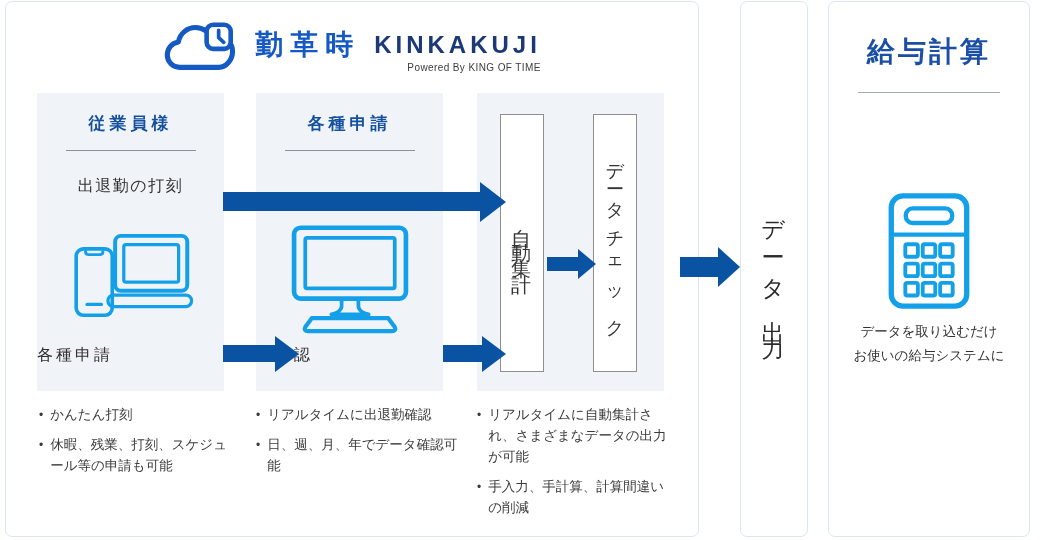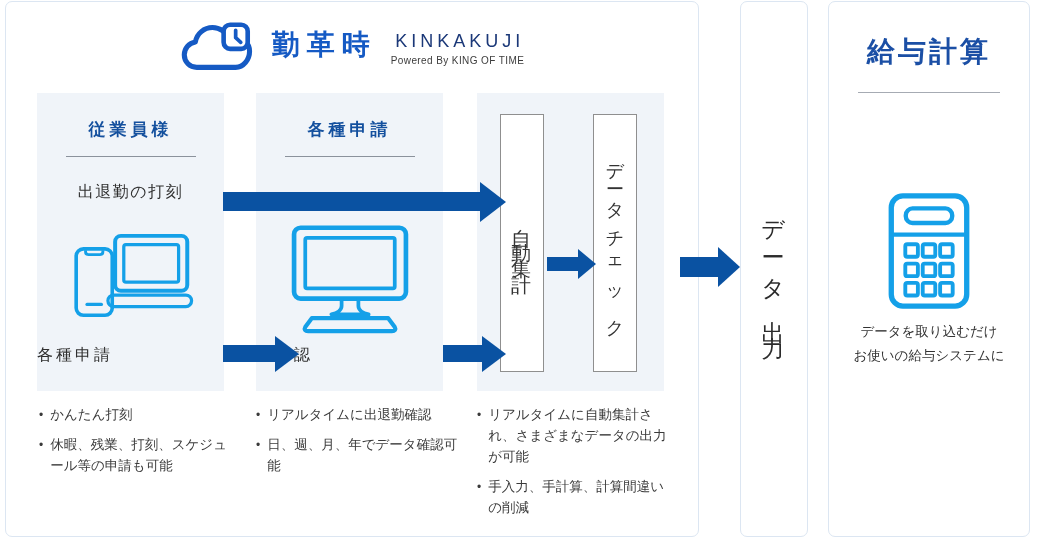--- a/index.html
+++ b/index.html
@@ -11,27 +11,27 @@
     border:1px solid #dce6f2; border-radius:7px; }
   .main-panel    { left:5px;   width:694px; }
   .output-panel  { left:740px; width:68px;  display:flex; align-items:center; justify-content:center; }
   .payroll-panel { left:828px; width:202px; }
 
   
   .logo { position:absolute; top:20px; left:0; width:100%;
     display:flex; justify-content:center; align-items:flex-start; gap:14px; }
   .brand-jp { font-size:28px; font-weight:700; color:#155ac4; letter-spacing:7px; line-height:46px; }
   .brand-right { display:flex; flex-direction:column; align-items:flex-end; margin-top:9px; }
-  .brand-en { font-size:18px; font-weight:400; color:#1b3878; letter-spacing:4px; }
+  .brand-en { font-size:24px; font-weight:700; color:#1b3878; letter-spacing:4px; }
   .powered  { font-size:10px; color:#3c3c3c; margin-top:3px; letter-spacing:.4px; }
 
   
   .col { position:absolute; top:91px; width:187px; height:298px; background:#f0f4f9; }
   .col-employee { left:31px; }  .col-manager { left:250px; }  .col-agg { left:471px; }
-  .col-heading { margin-top:25px; text-align:center; font-size:17px; font-weight:600;
+  .col-heading { margin-top:19px; text-align:center; font-size:17px; font-weight:600;
     color:#14509e; letter-spacing:4px; }
   .col-divider { width:130px; height:1px; background:#8b929c; margin:15px auto 0; }
   .step-top { margin-top:25px; text-align:center; font-size:16px; color:#2f2f2f; letter-spacing:1.5px; }
   .step-bottom { position:absolute; bottom:25px; width:100%; 
     font-size:16px; color:#2f2f2f; letter-spacing:3px;margin-top:44px; }
   .step-approve { letter-spacing:11px; text-indent:11px; }
   .icon-wrap { position:absolute; left:50%; transform:translateX(-50%); }
   .devices-pos { top:140px; }  .monitor-pos { top:131px; }
 
   

